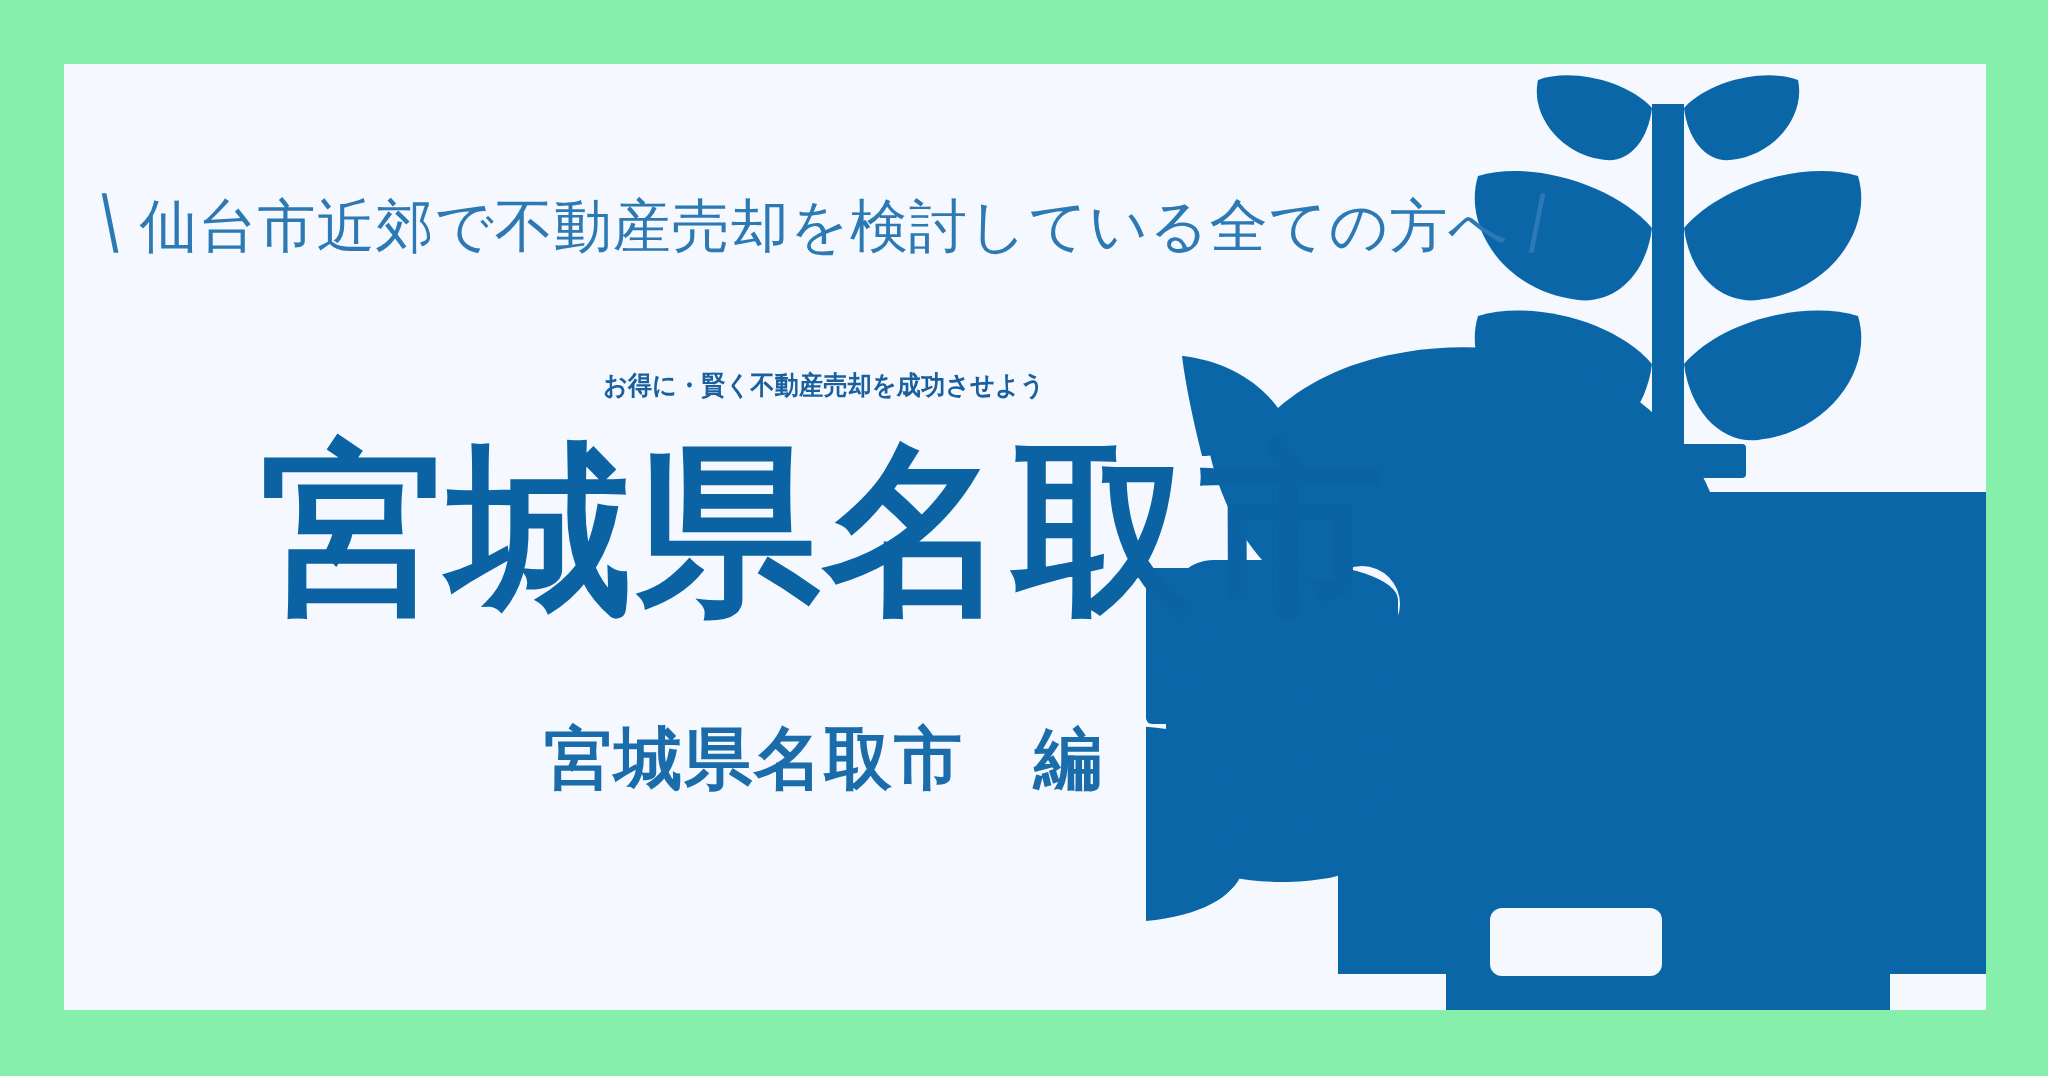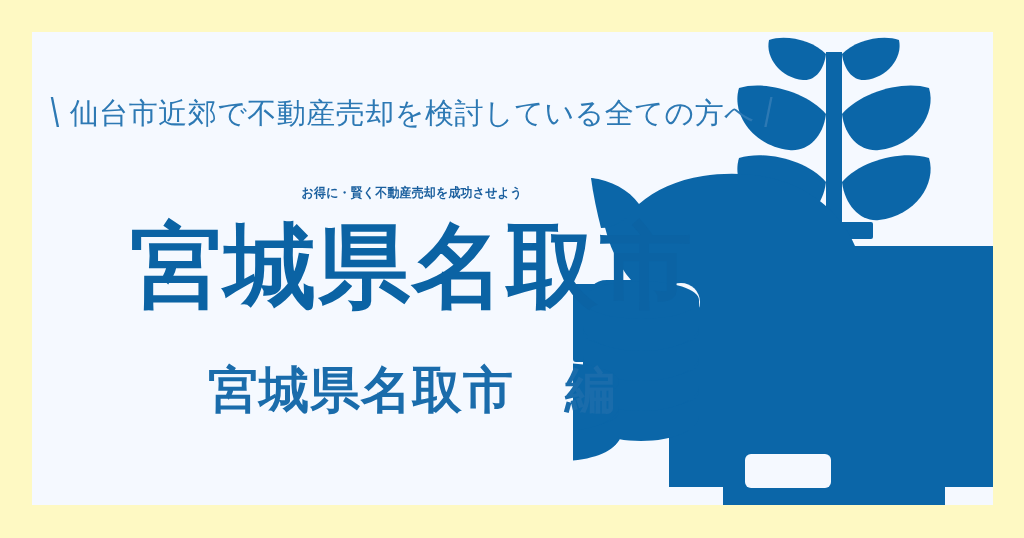--- a/index.html
+++ b/index.html
@@ -9,21 +9,21 @@
     background: #ffffff;
   }
   body {
     font-family: "Liberation Sans", "DejaVu Sans", sans-serif;
   }
 
   .banner {
     position: relative;
     width: 1024px;
     height: 538px;
-    background: #fef9c3;
+    background: #86efac;
     overflow: hidden;
   }
 
   
   .card {
     position: absolute;
     left: 32px;
     top: 32px;
     width: 961px;
     height: 473px;
@@ -90,21 +90,21 @@
     white-space: nowrap;
   }
 
   .region-title {
     position: absolute;
     left: 0;
     top: 325px;
     width: 760px;
     text-align: center;
     color: #1a6cab;
-    font-size: 50px;
+    font-size: 34px;
     font-weight: 700;
     letter-spacing: 1px;
     white-space: nowrap;
   }
 
   
   .illustration {
     position: absolute;
     right: 0;
     top: 0;

